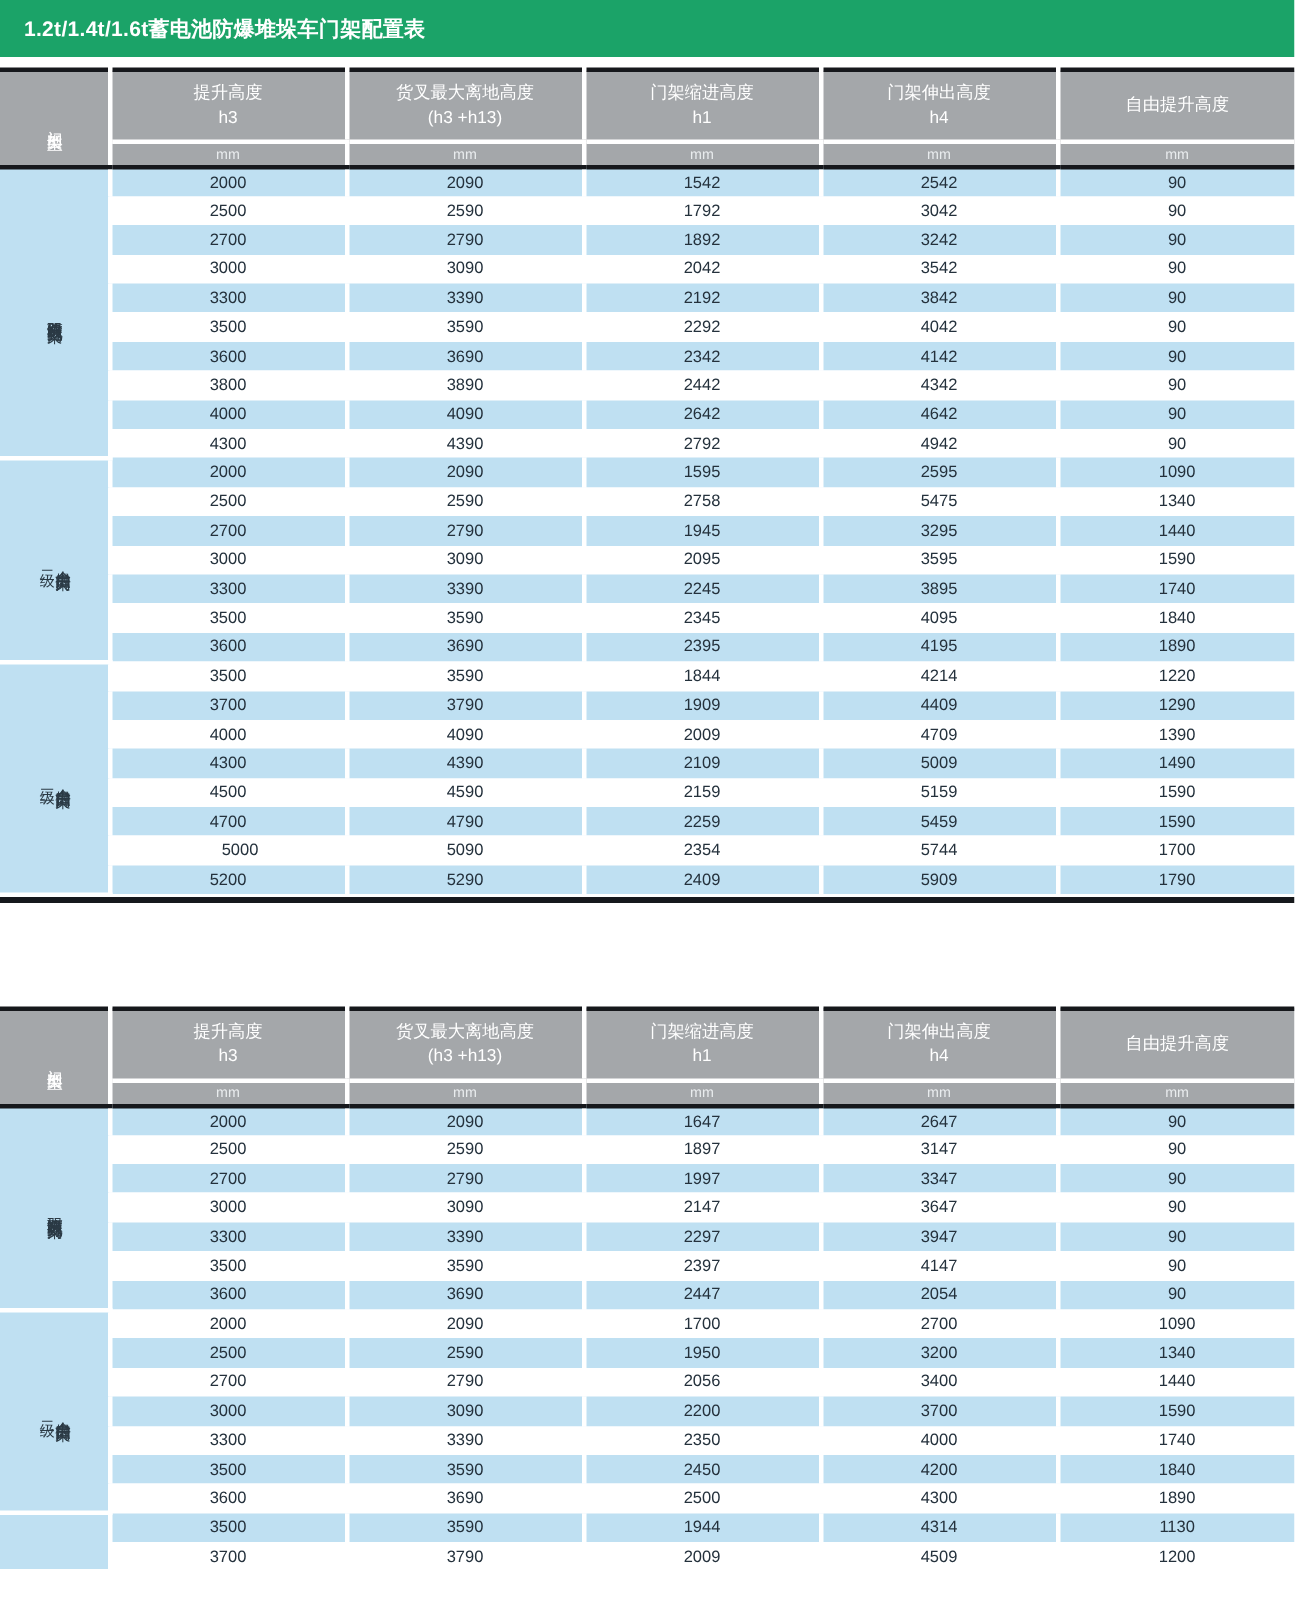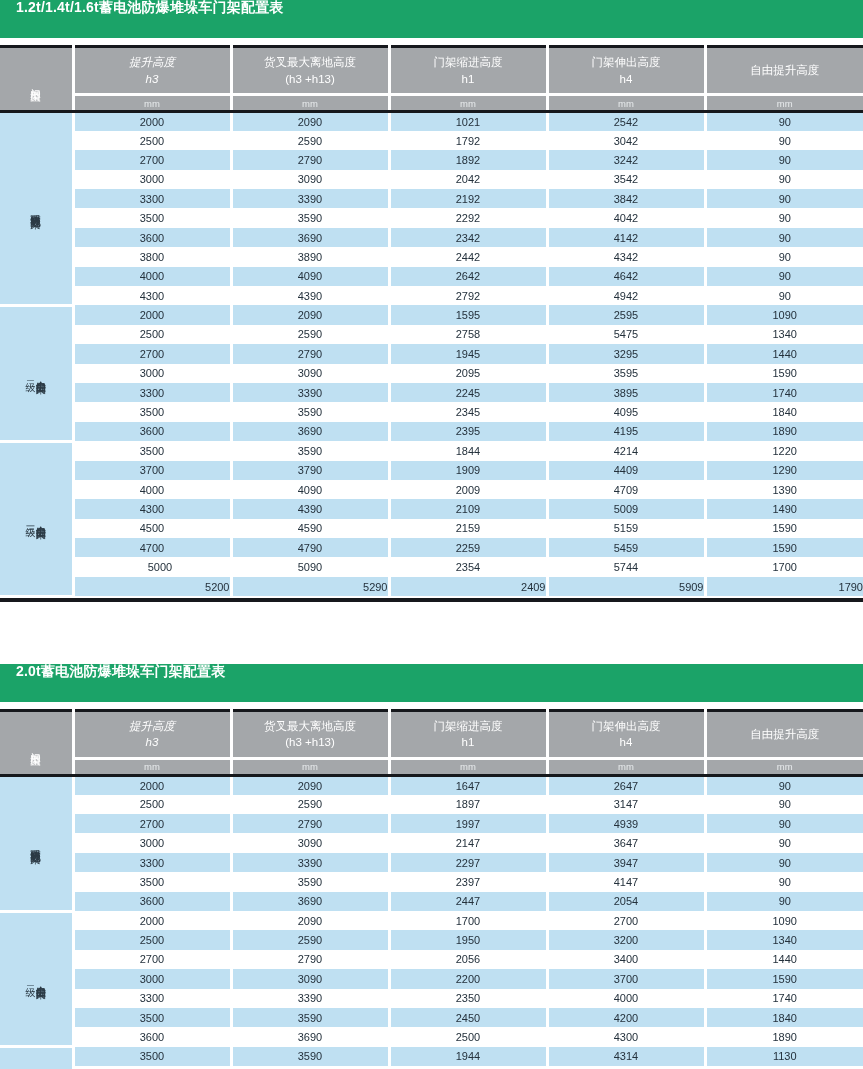--- a/index.html
+++ b/index.html
@@ -16,20 +16,21 @@
   .page { width: 863px; padding: 0; }
 
   
   .table-block { width: 863px; }
   .block-gap { height: 62px; }
 
   .title-bar {
     background: #1ba368;
     height: 38px;
     display: flex;
+    align-items: center;
     padding-left: 16px;
   }
   .title-bar .title-text {
     color: #ffffff;
     font-size: 14px;
     font-weight: bold;
     letter-spacing: .2px;
     line-height: 1;
   }
 
@@ -52,21 +53,21 @@
     background: #a4a7aa;
     color: #ffffff;
     text-align: center;
     vertical-align: middle;
     font-size: 11.5px;
     line-height: 1.45;
     height: 48px;
     border-left: 3px solid #ffffff;
     border-bottom: 3px solid #ffffff;
   }
-  .hcell.first { border-left: none; font-style: italic; }
+  .hcell.first { border-left: none; }
   .hcell-lines { display: block; }
   .hcell-lines span { display: block; }
 
   .ucell {
     background: #a4a7aa;
     color: #e9ecee;
     text-align: center;
     vertical-align: middle;
     font-size: 9.5px;
     height: 17px;
@@ -129,21 +130,21 @@
     font-size: 11px;
     color: #24313c;
     height: 19.4px;
     border-left: 3px solid #ffffff;
     background: #ffffff;
   }
   tr.stripe .dcell { background: #bfe0f2; }
   tr.plain  .dcell { background: #ffffff; }
 
   .tbl tbody tr.last-row .dcell,
-  .tbl tbody tr.last-row .gcell { border-bottom: none; text-align: right; }
+  .tbl tbody tr.last-row .gcell { border-bottom: none; }
 
   .bottom-rule { height: 4px; background: #16181c; width: 863px; }
 </style>
 </head>
 <body>
 
 <div class="page">
 
   <div class="table-block">
     <div class="title-bar">
@@ -204,21 +205,21 @@
       </thead>
       <tbody>
           <tr class="stripe">
             <td class="gcell" rowspan="10">
               <div class="gwrap">
                 <span class="vtext-b">双缸两级宽视野门架</span>
               </div>
             </td>
             <td class="dcell" style="border-left: none;">2000</td>
             <td class="dcell">2090</td>
-            <td class="dcell">1021</td>
+            <td class="dcell">1542</td>
             <td class="dcell">2542</td>
             <td class="dcell">90</td>
           </tr>
           <tr class="plain">
             <td class="dcell" style="border-left: none;">2500</td>
             <td class="dcell">2590</td>
             <td class="dcell">1792</td>
             <td class="dcell">3042</td>
             <td class="dcell">90</td>
           </tr>
@@ -396,23 +397,20 @@
             <td class="dcell">1790</td>
           </tr>
         </tbody>
     </table>
     <div class="bottom-rule"></div>
   </div>
 
   <div class="block-gap"></div>
 
   <div class="table-block">
-    <div class="title-bar">
-      <span class="title-text">2.0t蓄电池防爆堆垛车门架配置表</span>
-    </div>
     <div class="spacer-white"></div>
     <table class="tbl">
       <colgroup>
         <col class="c-group">
           <col class="c-data">
           <col class="c-data">
         <col class="c-data">
           <col class="c-data">
           <col class="c-data">
       </colgroup>
@@ -476,21 +474,21 @@
             <td class="dcell" style="border-left: none;">2500</td>
             <td class="dcell">2590</td>
             <td class="dcell">1897</td>
             <td class="dcell">3147</td>
             <td class="dcell">90</td>
           </tr>
           <tr class="stripe">
             <td class="dcell" style="border-left: none;">2700</td>
             <td class="dcell">2790</td>
             <td class="dcell">1997</td>
-            <td class="dcell">4939</td>
+            <td class="dcell">3347</td>
             <td class="dcell">90</td>
           </tr>
           <tr class="plain">
             <td class="dcell" style="border-left: none;">3000</td>
             <td class="dcell">3090</td>
             <td class="dcell">2147</td>
             <td class="dcell">3647</td>
             <td class="dcell">90</td>
           </tr>
           <tr class="stripe">

